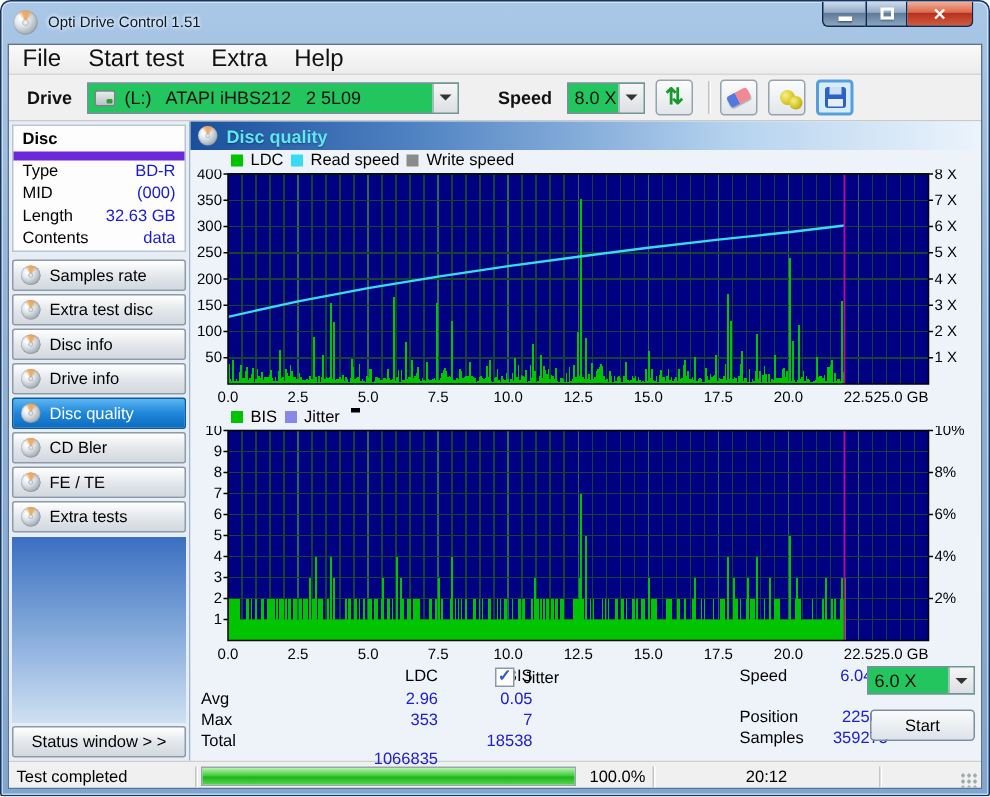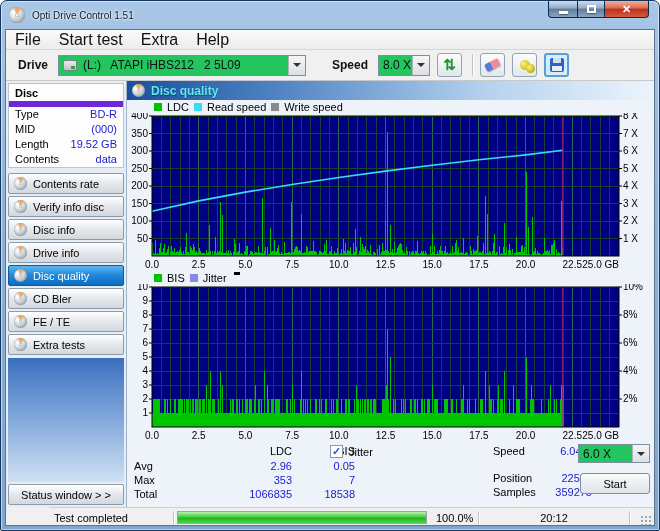--- a/index.html
+++ b/index.html
@@ -84,21 +84,21 @@
   .stats{position:relative;flex:1;font-size:11px;color:#000;}
   .stats .abs{position:absolute;}
   .num{color:#2020cc;}
   .r{text-align:right;}
   .checkbox{width:13px;height:13px;border:1px solid #8a98a8;background:#fff;display:inline-flex;align-items:center;justify-content:center;
     font-size:11px;color:#2a5ad0;font-weight:bold;line-height:11px;}
   .mini-combo{width:72px;height:19px;}
   .push-btn{border:1px solid #7c8ea0;border-radius:3px;background:linear-gradient(#fafbfc,#dde3e9);
     display:flex;align-items:center;justify-content:center;font-size:11px;}
   
-  .statusbar{height:20px;border-top:1px solid #cfcfcf;background:#f0f0f0;display:flex;align-items:center;font-size:11px;color:#000;margin-left:43px;}
+  .statusbar{height:20px;border-top:1px solid #cfcfcf;background:#f0f0f0;display:flex;align-items:center;font-size:11px;color:#000;}
   .sb-cell{height:100%;display:flex;align-items:center;}
   .sb-div{width:1px;height:14px;background:#c4c4c4;box-shadow:1px 0 0 #fff;}
   .progress-track{width:250px;height:13px;border:1px solid #98a4ae;background:linear-gradient(#fdfdfd,#eaeaea);margin-left:3px;}
   .progress-fill{height:100%;background:linear-gradient(#b8f0b0,#44d03c 45%,#1fb31f 55%,#53d44b);}
   .grip{margin-left:auto;margin-right:2px;width:12px;height:12px;
     background:radial-gradient(circle at 2px 2px,#9aa 1px,transparent 1.4px);background-size:4px 4px;align-self:flex-end;}
 </style>
 </head>
 <body>
 
@@ -169,35 +169,35 @@
             <div class="ib-row">
               <span class="lbl">Type</span>
               <span class="val">BD-R</span>
             </div>
             <div class="ib-row">
               <span class="lbl">MID</span>
               <span class="val">(000)</span>
             </div>
             <div class="ib-row">
               <span class="lbl">Length</span>
-              <span class="val">19.52 GB</span>
+              <span class="val">32.63 GB</span>
             </div>
             <div class="ib-row">
               <span class="lbl">Contents</span>
               <span class="val">data</span>
             </div>
           </div>
 
           <div class="side-btn">
               <span class="cd cd-s"></span>
-              <span>Contents rate</span>
+              <span>Samples rate</span>
             </div>
           <div class="side-btn">
               <span class="cd cd-s"></span>
-              <span>Verify info disc</span>
+              <span>Extra test disc</span>
             </div>
           <div class="side-btn">
               <span class="cd cd-s"></span>
               <span>Disc info</span>
             </div>
           <div class="side-btn">
               <span class="cd cd-s"></span>
               <span>Drive info</span>
             </div>
           <div class="side-btn selected">
@@ -1120,21 +1120,21 @@
 
             <span class="abs" style="left:7px;top:18px;">Avg</span>
             <span class="abs num r" style="left:95px;top:18px;width:70px;text-align:right;">2.96</span>
             <span class="abs num r" style="left:168px;top:18px;width:60px;">0.05</span>
 
             <span class="abs" style="left:7px;top:32px;">Max</span>
             <span class="abs num r" style="left:95px;top:32px;width:70px;">353</span>
             <span class="abs num r" style="left:168px;top:32px;width:60px;">7</span>
 
             <span class="abs" style="left:7px;top:46px;">Total</span>
-            <span class="abs num r" style="left:95px;top:46px;width:70px;">1066835</span>
+            <span class="abs num r" style="left:95px;top:58px;width:70px;">1066835</span>
             <span class="abs num r" style="left:168px;top:46px;width:60px;">18538</span>
 
             <span class="abs" style="left:203px;top:3px;display:flex;gap:6px;align-items:center;">
               <span class="checkbox" id="jitter-cb">✓</span>
               <span>Jitter</span>
             </span>
 
             <span class="abs" style="left:366px;top:3px;">Speed</span>
             <span class="abs num r" style="left:400px;top:3px;width:65px;">6.04 X</span>
             <span class="abs" style="left:366px;top:30px;">Position</span>

